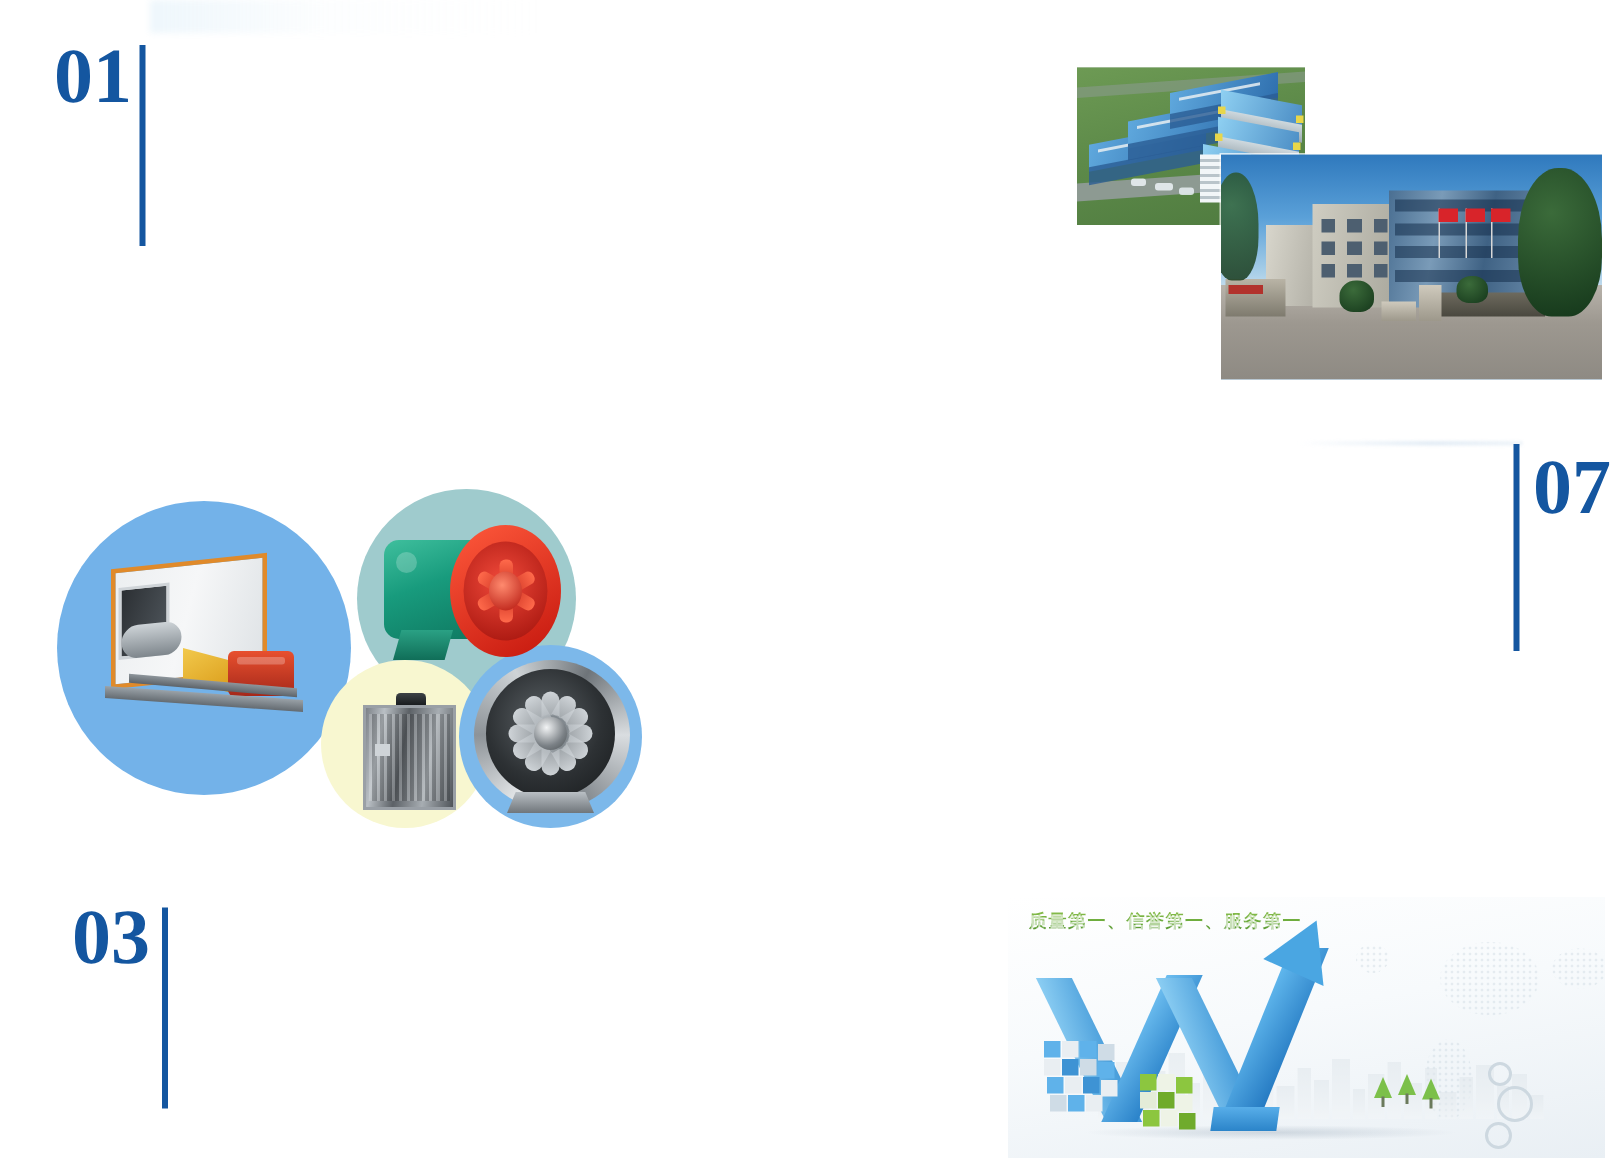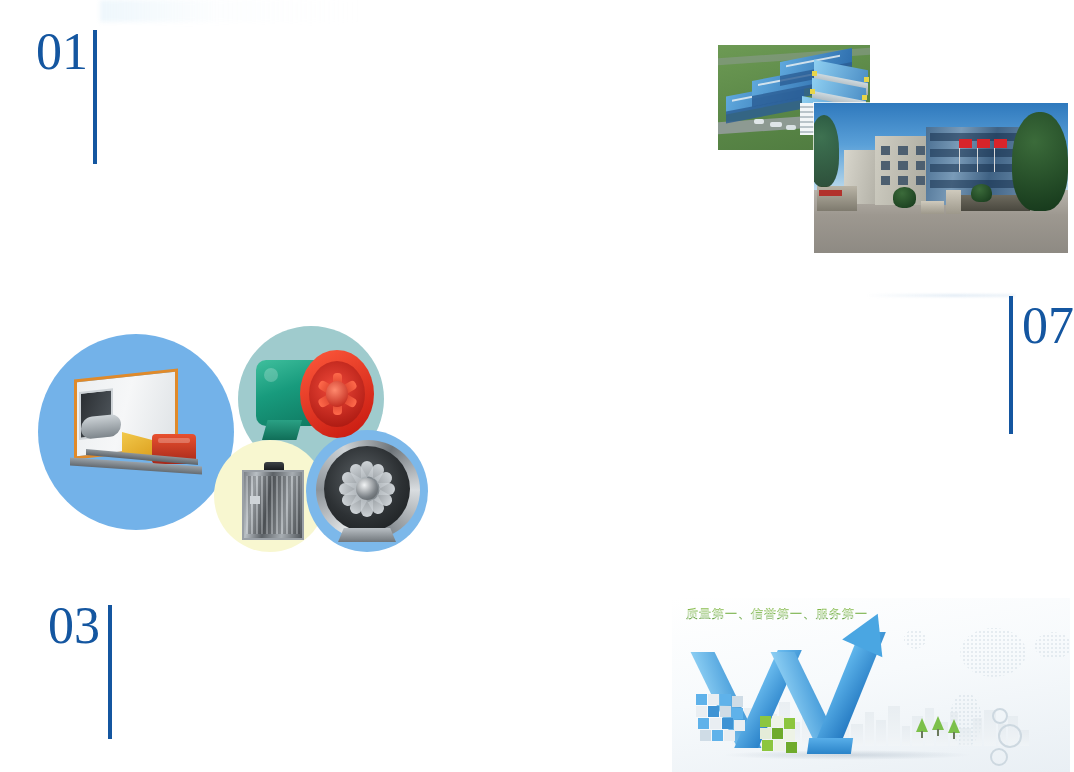--- a/index.html
+++ b/index.html
@@ -7,21 +7,21 @@
     width:1074px;height:772px;position:relative;overflow:hidden;
     font-family:"Liberation Sans", sans-serif;
   }
   .canvas{position:absolute;left:0;top:0;width:1074px;height:772px;background:#fff;}
 
   
   .marker{position:absolute;}
   .marker .num{
     position:absolute;
     font-family:"Liberation Serif", serif;
-    font-weight:normal;
+    font-weight:bold;
     font-size:52px;
     line-height:52px;
     color:#1456a0;
     letter-spacing:0px;
     white-space:nowrap;
   }
   .marker .rule{
     position:absolute;
     width:4px;
     background:#1456a0;

